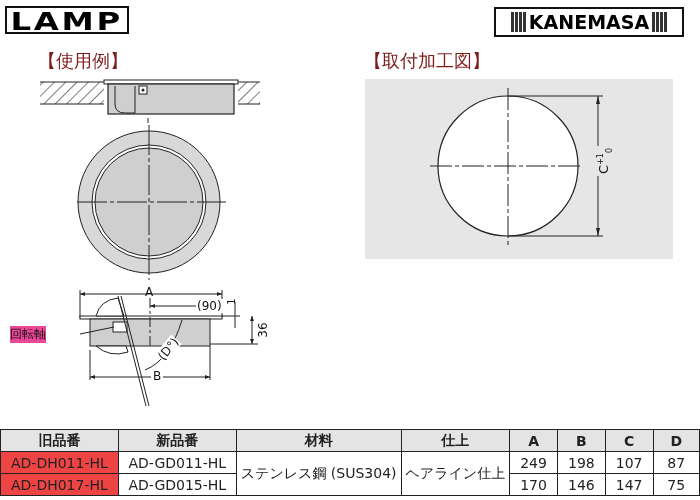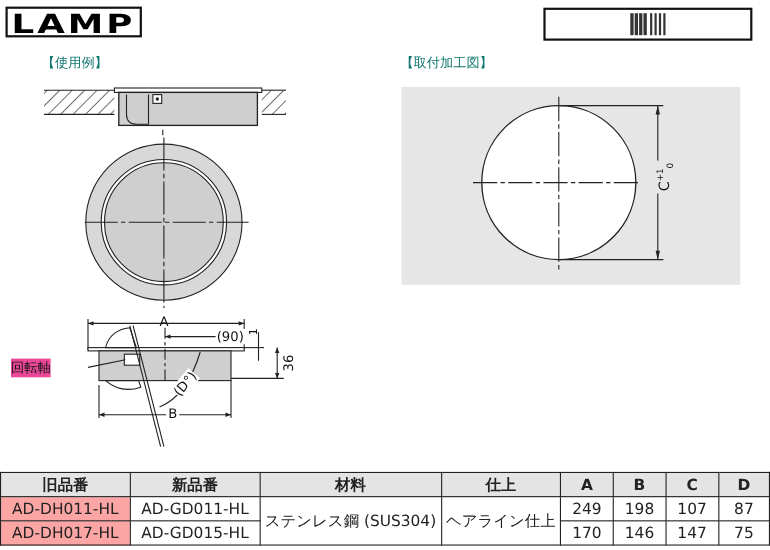--- a/index.html
+++ b/index.html
@@ -16,48 +16,49 @@
     letter-spacing: 2px; transform: scaleX(1.35); display: inline-block; color: #000;
   }
   .logo-kane {
     left: 494px; top: 7px; width: 190px; height: 30px;
     border: 2px solid #111; background: #fff;
     display: flex; align-items: center; justify-content: center; gap: 3px;
   }
   .bars { display: flex; gap: 1.5px; height: 20px; }
   .bars i { display: block; width: 2.5px; height: 100%; background: #333; }
   .logo-kane span { font-weight: bold; font-size: 19px; letter-spacing: 0px; color: #000; }
-  .section-title { font-size: 12px; color: #0f766e; }
+  .section-title { font-size: 18px; color: #7f1d1d; }
   .gray-panel { left: 365px; top: 79px; width: 308px; height: 180px; background: #e6e6e6; }
   table.spec {
     position: absolute; left: 0; top: 429px; width: 700px; border-collapse: collapse;
     font-size: 14px;
   }
   table.spec th, table.spec td {
     border: 1px solid #222; text-align: center; height: 22px; padding: 0 4px;
     font-weight: normal; white-space: nowrap;
   }
   table.spec th { background: #e4e4e4; font-weight: bold; color: #222; }
-  table.spec td.old { background: #fca5a5; color: #222; }
+  table.spec td.old { background: #ef4444; color: #222; }
   table.spec td { color: #222; }
   .lbl { font-size: 12px; color: #111; }
 </style>
 </head>
 <body>
 
 <div class="abs logo-lamp">
   <span>LAMP</span>
 </div>
 <div class="abs logo-kane">
   <div class="bars">
       <i></i>
       <i></i>
       <i></i>
       <i></i>
     </div>
+  <span>KANEMASA</span>
   <div class="bars">
       <i></i>
       <i></i>
       <i></i>
       <i></i>
     </div>
 </div>
 
 <div class="abs section-title" style="left:38px; top:49px;">【使用例】</div>
 <div class="abs section-title" style="left:364px; top:49px;">【取付加工図】</div>

